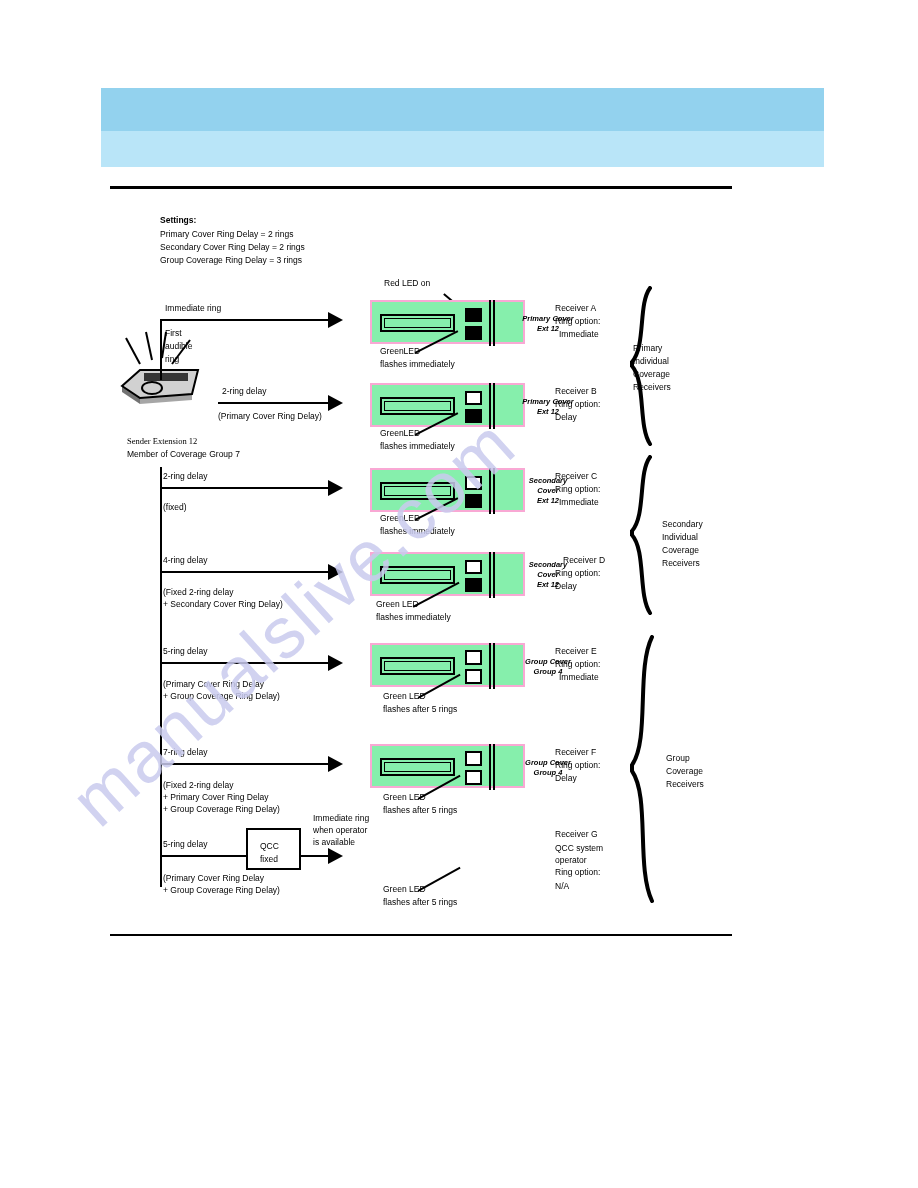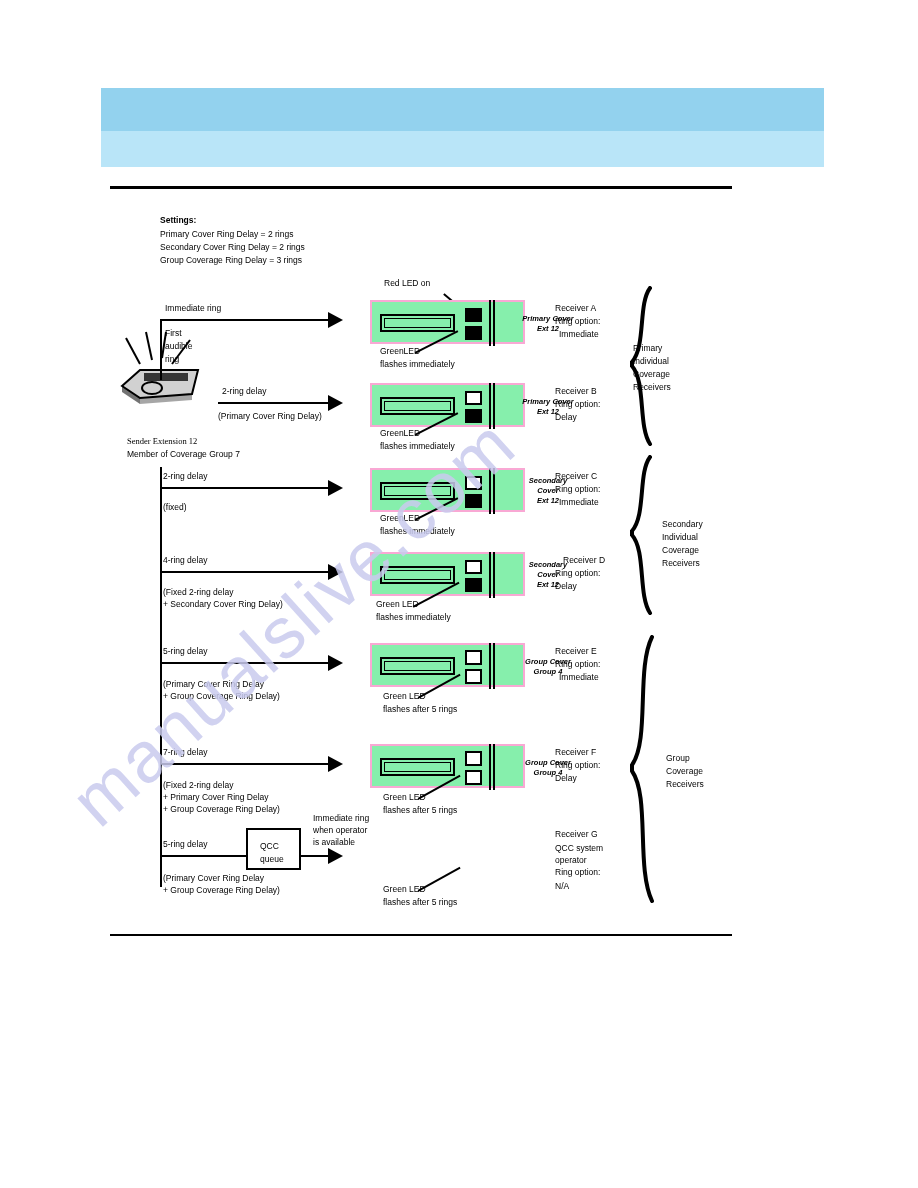--- a/index.html
+++ b/index.html
@@ -258,21 +258,21 @@
     <div class="t" style="left:555px;top:760px;">Ring option:</div>
     <div class="t" style="left:555px;top:773px;">Delay</div>
 
     <div class="t" style="left:163px;top:839px;">5-ring delay</div>
     <div class="hline" style="left:160px;top:855px;width:86px;"></div>
     <div class="t" style="left:163px;top:872px;line-height:12px;">(Primary Cover Ring Delay
 + Group Coverage Ring Delay)</div>
 
     <div class="qcc" style="left:246px;top:828px;width:55px;height:42px;">
       <div class="t" style="left:12px;top:10px;line-height:13px;">QCC
-queue</div>
+fixed</div>
     </div>
     <div class="hline" style="left:301px;top:855px;width:30px;"></div>
     <div class="arrow" style="left:328px;top:848px;"></div>
 
     <div class="t" style="left:313px;top:812px;line-height:12px;">Immediate ring
 when operator
 is available</div>
 
     <div class="leader" style="left:418px;top:890px;width:48px;transform:rotate(-29deg);"></div>
     <div class="t" style="left:383px;top:883px;line-height:13px;">Green LED

